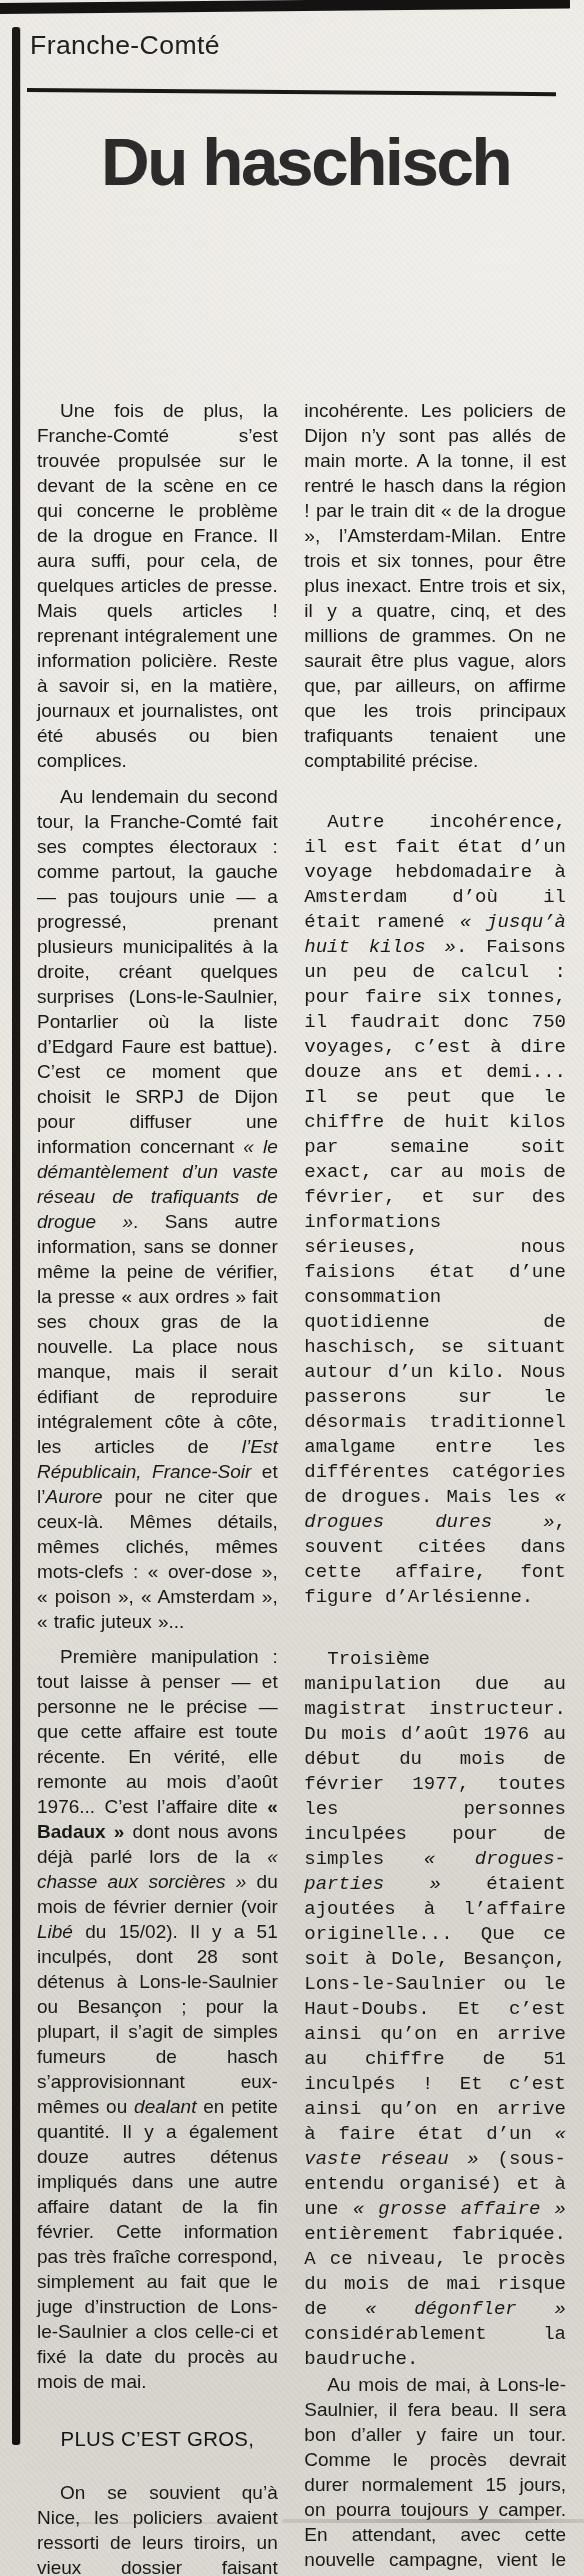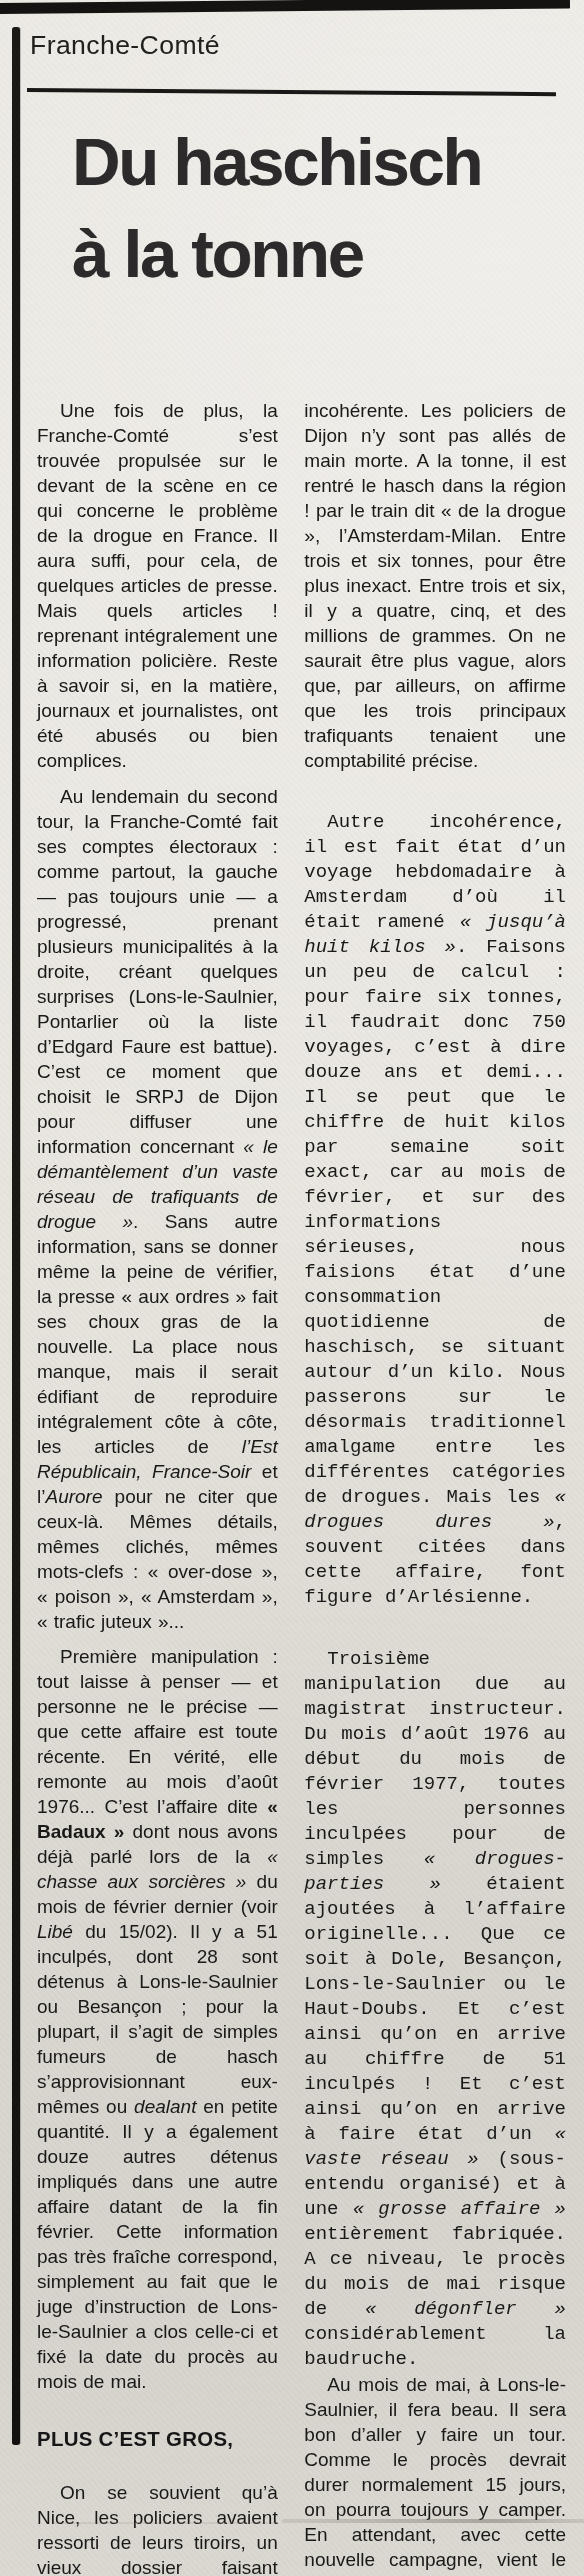--- a/index.html
+++ b/index.html
@@ -38,41 +38,41 @@
   .kicker-rule {
     position:absolute; left:26.6px; top:88px; width:529px; height:4.4px;
     background:#191816; transform:rotate(0.45deg); transform-origin:left center;
   }
   .headline {
     position:absolute; left:72px; top:116px; width:505px;
     font-size:67px; line-height:92px; font-weight:700;
     letter-spacing:-2.2px; color:#2c2a2a;
     text-shadow:0.4px 0.4px 0 rgba(44,42,42,0.55);
   }
-  .headline .hl-line { white-space:nowrap; }
+  .headline .hl-line { white-space:nowrap;margin-left:29px; }
   .columns {
     position:absolute; left:37px; top:398px; width:529px;
     display:flex; gap:26.6px;
   }
   .col { display:block; }
   .col-left  { width:241px; }
   .col-right { width:262px; }
   .body-p {
     margin:0; font-size:19px; line-height:25px; text-align:justify;
     color:#191918; word-spacing:0.9px;
   }
   .body-p.indent { text-indent:23px; }
   .body-p em { font-style:italic; }
   .body-p strong { font-weight:700; }
   .col .body-p + .body-p { margin-top:10.6px; }
   .col .body-p.gap-large { margin-top:37px;font-family:Liberation Mono, monospace; }
   .col .body-p.gap-small { margin-top:0; }
   .subhead {
-    margin:32px 0 26.6px 0; text-align:left;
-    font-size:20.4px; line-height:27.4px; font-weight:700;
+    margin:32px 0 26.6px 0; text-align:center;
+    font-size:20.4px; line-height:27.4px; font-weight:400;
     letter-spacing:0.3px; color:#161616;
   }
   .signature {
     margin-top:31px; padding-right:30px;
     text-align:right; font-size:24px; font-weight:700;
     letter-spacing:0.9px; color:#23211f;font-family:Liberation Mono, monospace;
   }
   .scan-streak {
     position:absolute; left:282px; top:2519px; width:303px; height:3.5px;
     background:linear-gradient(90deg, rgba(125,118,108,0.18), rgba(90,85,78,0.38) 70%, rgba(90,85,78,0.15));
@@ -89,21 +89,20 @@
 <div class="page">
 
   <div class="top-bar"></div>
   <div class="left-bar"></div>
 
   <div class="kicker">Franche-Comté</div>
   <div class="kicker-rule"></div>
 
   <h1 class="headline" style="margin:0;">
     <div class="hl-line">Du haschisch</div>
-    <div class="hl-line">à la tonne</div>
   </h1>
 
   <div class="columns">
     <div class="col col-left">
         <p class="body-p indent"><span>Une fois de plus, la Franche-Comté s’est trouvée propulsée sur le devant de la scène en ce qui concerne le problème de la drogue en France. Il aura suffi, pour cela, de quelques articles de presse. Mais quels articles ! reprenant intégralement une information policière. Reste à savoir si, en la matière, journaux et journalistes, ont été abusés ou bien complices.</span></p>
         <p class="body-p indent"><span>Au lendemain du second tour, la Franche-Comté fait ses comptes électoraux : comme partout, la gauche — pas toujours unie — a progressé, prenant plusieurs municipalités à la droite, créant quelques surprises (Lons-le-Saulnier, Pontarlier où la liste d’Edgard Faure est battue). C’est ce moment que choisit le SRPJ de Dijon pour diffuser une information concernant </span><em>« le démantèlement d’un vaste réseau de trafiquants de drogue »</em><span>. Sans autre information, sans se donner même la peine de vérifier, la presse « aux ordres » fait ses choux gras de la nouvelle. La place nous manque, mais il serait édifiant de reproduire intégralement côte à côte, les articles de </span><em>l’Est Républicain, France-Soir</em><span> et l’</span><em>Aurore</em><span> pour ne citer que ceux-là. Mêmes détails, mêmes clichés, mêmes mots-clefs : « over-dose », « poison », « Amsterdam », « trafic juteux »...</span></p>
         <p class="body-p indent"><span>Première manipulation : tout laisse à penser — et personne ne le précise — que cette affaire est toute récente. En vérité, elle remonte au mois d’août 1976... C’est l’affaire dite </span><strong>« Badaux »</strong><span> dont nous avons déjà parlé lors de la </span><em>« chasse aux sorcières »</em><span> du mois de février dernier (voir </span><em>Libé</em><span> du 15/02). Il y a 51 inculpés, dont 28 sont détenus à Lons-le-Saulnier ou Besançon ; pour la plupart, il s’agit de simples fumeurs de hasch s’approvisionnant eux-mêmes ou </span><em>dealant</em><span> en petite quantité. Il y a également douze autres détenus impliqués dans une autre affaire datant de la fin février. Cette information pas très fraîche correspond, simplement au fait que le juge d’instruction de Lons-le-Saulnier a clos celle-ci et fixé la date du procès au mois de mai.</span></p>
         <div class="subhead">
           <div>PLUS C’EST GROS,</div>
         </div>

